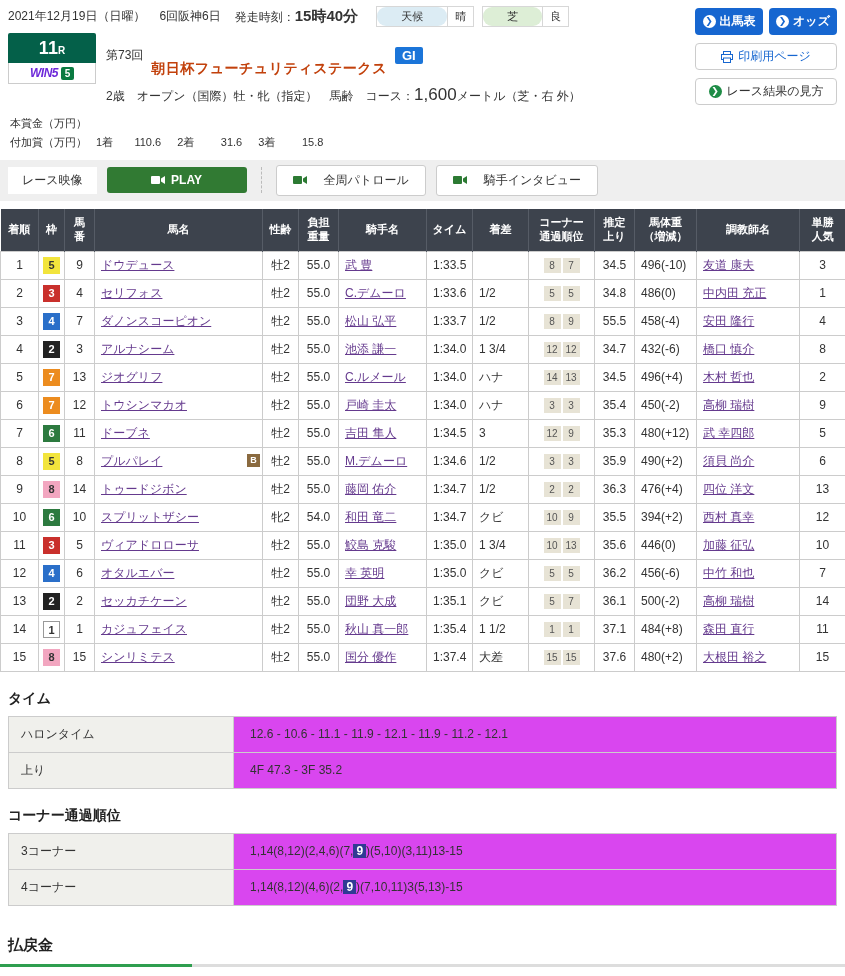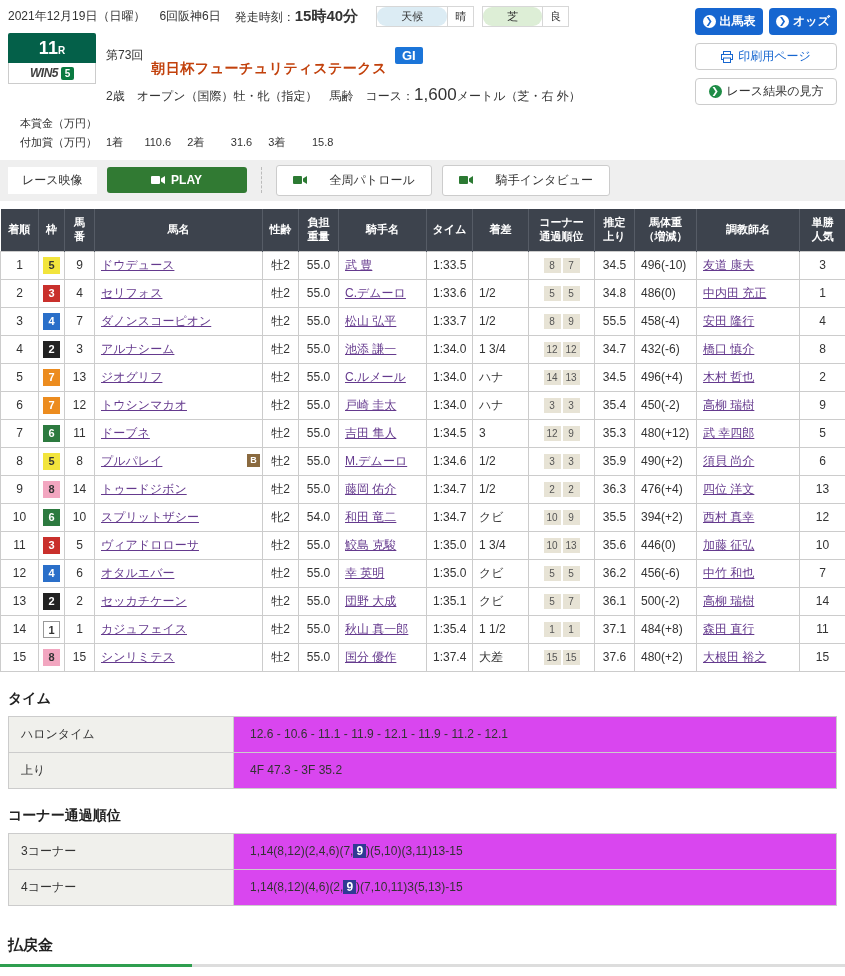--- a/index.html
+++ b/index.html
@@ -21,41 +21,41 @@
   .badge-pair .lab{padding:2px 24px;border-radius:9px;}
   .badge-pair .val{padding:2px 7px;background:#fff;border-left:1px solid #d7d7d7;}
   .lab.sky{background:#dcecf4;}
   .lab.grass{background:#ddeed6;}
   
   .race-block{display:flex;gap:10px;margin-bottom:4px;}
   .race-badge{width:88px;flex:0 0 88px;}
   .rnum{background:#046049;color:#fff;text-align:center;height:30px;line-height:30px;font-size:18px;font-weight:bold;border-radius:2px 2px 0 0;}
   .rnum small{font-size:10px;}
   .win5{background:#fff;border:1px solid #ccc;border-top:none;height:20px;display:flex;align-items:center;justify-content:center;gap:3px;}
-  .win5 .w5txt{font-style:italic;font-weight:bold;color:#404040;font-size:12px;letter-spacing:-0.5px;}
+  .win5 .w5txt{font-style:italic;font-weight:bold;color:#6d28d9;font-size:12px;letter-spacing:-0.5px;}
   .win5 .w5box{background:#0a7a41;color:#fff;font-size:10px;font-weight:bold;width:13px;height:13px;line-height:13px;text-align:center;border-radius:2px;}
   .race-titles{flex:1;}
   .title-row{display:flex;align-items:center;gap:8px;}
   .round{font-size:12px;}
   .race-title{font-size:14px;font-weight:bold;color:#c2410c;letter-spacing:0.5px;margin-top:27px;}
   .grade{background:#1b75d9;color:#fff;font-weight:bold;font-size:13px;padding:1px 7px;border-radius:2px;}
   .conds{margin-top:7px;font-size:12px;}
   .conds .dist{font-size:17px;font-weight:normal;}
   
-  .prize{margin:10px 0 8px 12px;line-height:1.6;}
+  .prize{margin:10px 0 8px 2px;line-height:1.6;}
   .prize-row{display:flex;align-items:baseline;}
   .prize-row .pr-label{width:86px;font-size:11px;}
   .p-lab{font-size:11px;margin-right:4px;}
   .p-val{display:inline-block;width:44px;text-align:right;margin-right:16px;font-size:11px;}
   
   .video-bar{background:#efefef;display:flex;align-items:center;gap:10px;padding:5px 8px;margin:6px -8px 0 -8px;}
   .vid-label{background:#fff;padding:5px 14px;font-size:12px;}
   .btn-play{background:#317a33;color:#fff;border:none;border-radius:3px;width:140px;padding:6px 0;font-weight:bold;font-size:12px;display:flex;align-items:center;justify-content:center;gap:6px;cursor:pointer;font-family:inherit;}
   .vid-sep{border-left:1px dashed #bbb;height:26px;margin:0 4px;}
-  .btn-vid{background:#fff;border:1px solid #ccc;border-radius:3px;padding:6px 16px;font-size:12px;display:flex;align-items:center;justify-content:center;gap:23px;cursor:pointer;font-family:inherit;color:#333;}
+  .btn-vid{background:#fff;border:1px solid #ccc;border-radius:3px;padding:6px 16px;font-size:12px;display:flex;align-items:center;justify-content:center;gap:17px;cursor:pointer;font-family:inherit;color:#333;}
   
   table{border-collapse:collapse;}
   .results{width:845px;table-layout:fixed;margin:8px -8px 0 -8px;font-size:12px;}
   .results th{background:#3d434d;color:#fff;font-size:11px;font-weight:bold;padding:4px 1px;white-space:pre-line;line-height:1.25;height:34px;}
   .results th + th{border-left:1px solid #565c66;}
   .results td{border:1px solid #ccc;padding:3px 2px;height:21px;background:#fff;}
   .results td.c{text-align:center;}
   .results td.lft{text-align:left;padding-left:6px;}
   a.lnk{color:#653a8e;text-decoration:underline;cursor:pointer;}
   .fb{display:inline-block;width:17px;height:17px;line-height:17px;text-align:center;font-size:11px;font-weight:bold;box-sizing:border-box;}

